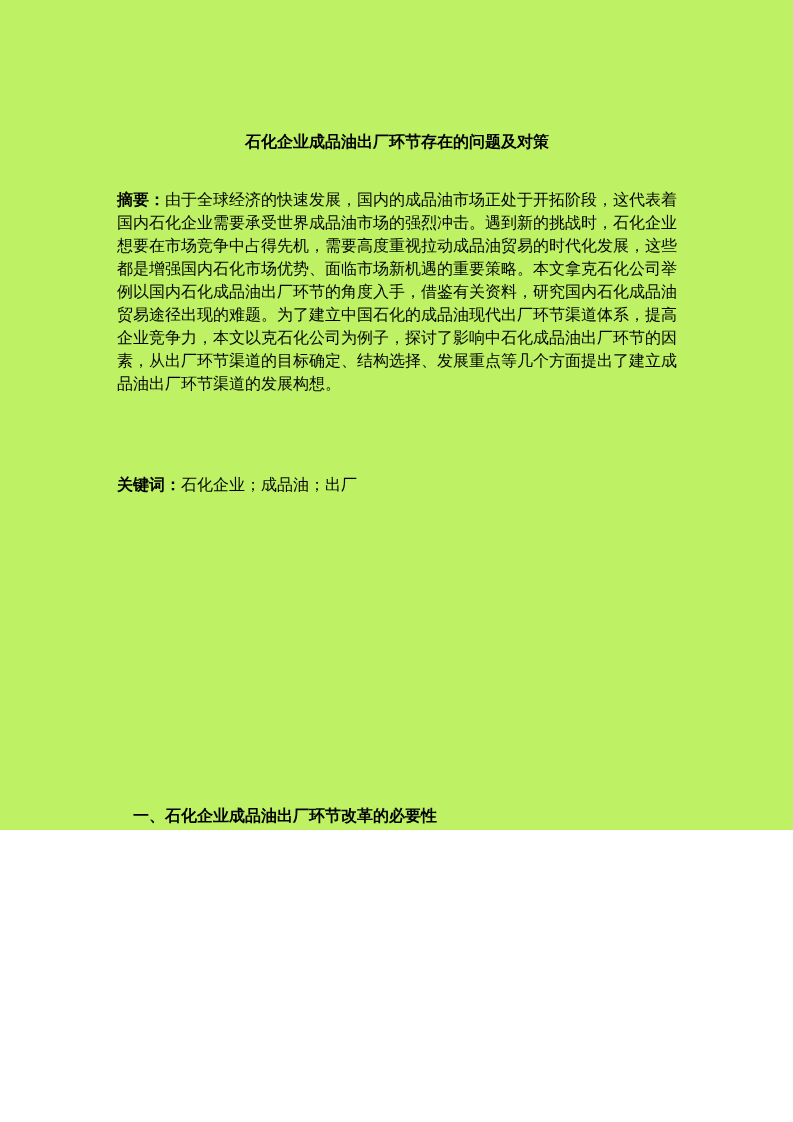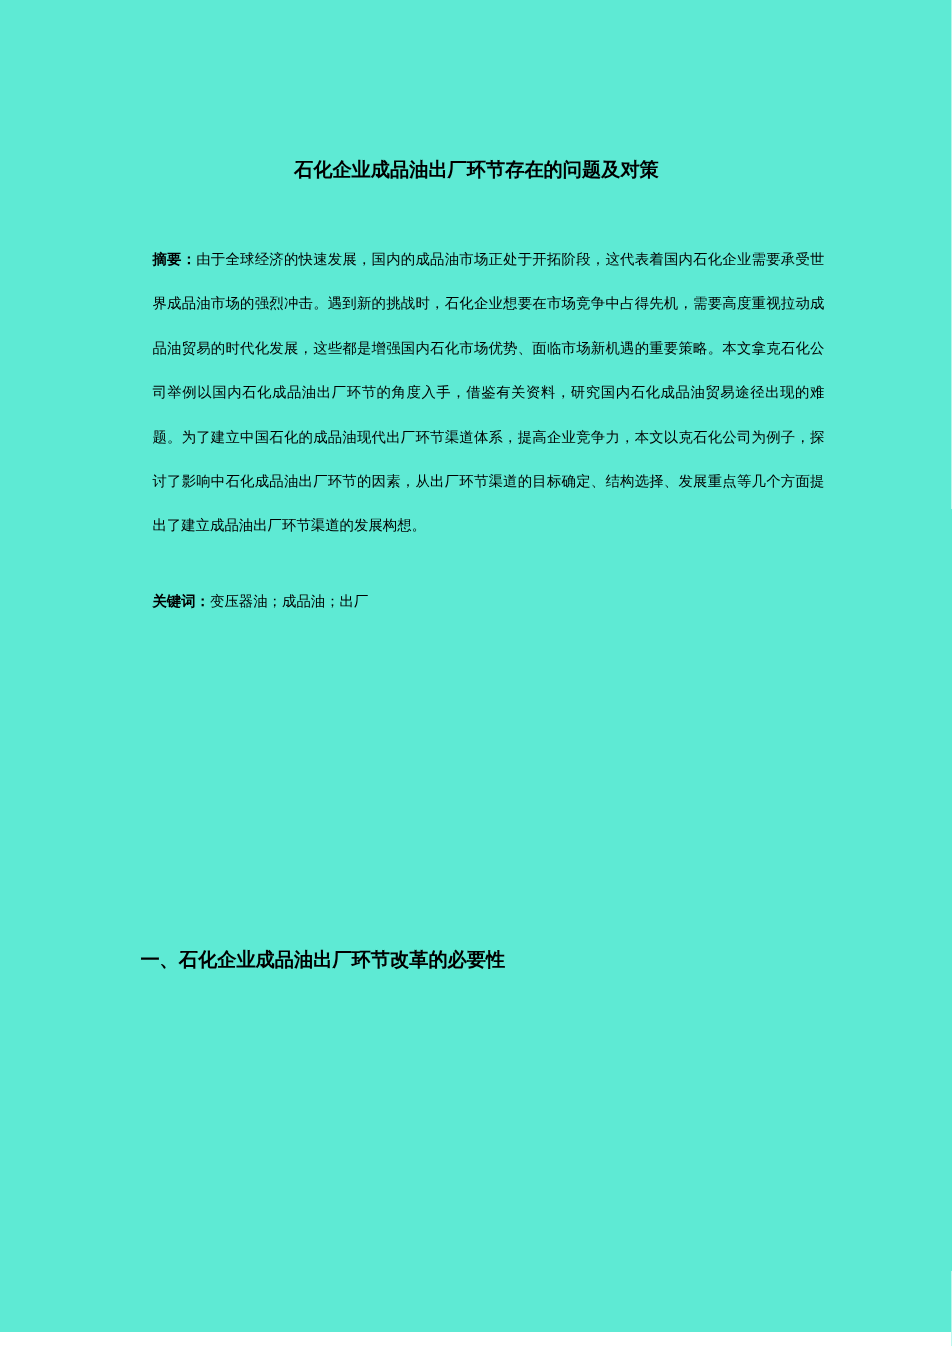--- a/index.html
+++ b/index.html
@@ -3,74 +3,74 @@
 <meta charset="utf-8">
 <style>
   html, body {
     margin: 0;
     padding: 0;
     background: #ffffff;
   }
   .page {
     position: relative;
     width: 793px;
-    height: 1110px;
-    background: #5eead4;
+    height: 830px;
+    background: #bef264;
     font-family: "DejaVu Serif", "Liberation Serif", serif;
     color: #000000;
     overflow: hidden;
   }
   .doc-title {
     position: absolute;
     left: 117px;
     top: 130px;
     width: 560px;
     margin: 0;
     font-size: 16px;
     line-height: 24px;
     font-weight: 700;
     text-align: center;
     letter-spacing: 0;
   }
   .para {
     position: absolute;
     left: 117px;
     width: 560px;
-    margin: 10px;
-    font-size: 12px;
-    line-height: 37px;
+    margin: 0;
+    font-size: 16px;
+    line-height: 23px;
     text-align: justify;
     text-justify: inter-ideograph;
     word-break: break-all;
   }
   .para b { font-weight: 700; }
   .abstract-para { top: 188px; }
   .keywords-para { top: 473px; }
   .company-para  { top: 533px; text-indent: 30px; }
   .section-heading {
     position: absolute;
     left: 117px;
     top: 784px;
     width: 560px;
-    margin: 0;
+    margin: 16px;
     font-size: 16px;
     line-height: 32.3px;
     font-weight: 700;
     text-align: left;
   }
   .necessity-para { top: 815px; text-indent: 54px; }
 </style>
 </head>
 <body>
 
 <div class="page">
 
   <h1 class="doc-title">石化企业成品油出厂环节存在的问题及对策</h1>
 
   <p class="para abstract-para"><b>摘要：</b><span>由于全球经济的快速发展，国内的成品油市场正处于开拓阶段，这代表着国内石化企业需要承受世界成品油市场的强烈冲击。遇到新的挑战时，石化企业想要在市场竞争中占得先机，需要高度重视拉动成品油贸易的时代化发展，这些都是增强国内石化市场优势、面临市场新机遇的重要策略。本文拿克石化公司举例以国内石化成品油出厂环节的角度入手，借鉴有关资料，研究国内石化成品油贸易途径出现的难题。为了建立中国石化的成品油现代出厂环节渠道体系，提高企业竞争力，本文以克石化公司为例子，探讨了影响中石化成品油出厂环节的因素，从出厂环节渠道的目标确定、结构选择、发展重点等几个方面提出了建立成品油出厂环节渠道的发展构想。</span></p>
 
-  <p class="para keywords-para"><b>关键词：</b><span>变压器油；成品油；出厂</span></p>
+  <p class="para keywords-para"><b>关键词：</b><span>石化企业；成品油；出厂</span></p>
 
 
   <h2 class="section-heading">一、石化企业成品油出厂环节改革的必要性</h2>
 
 
 </div>
 
 </body></html>

